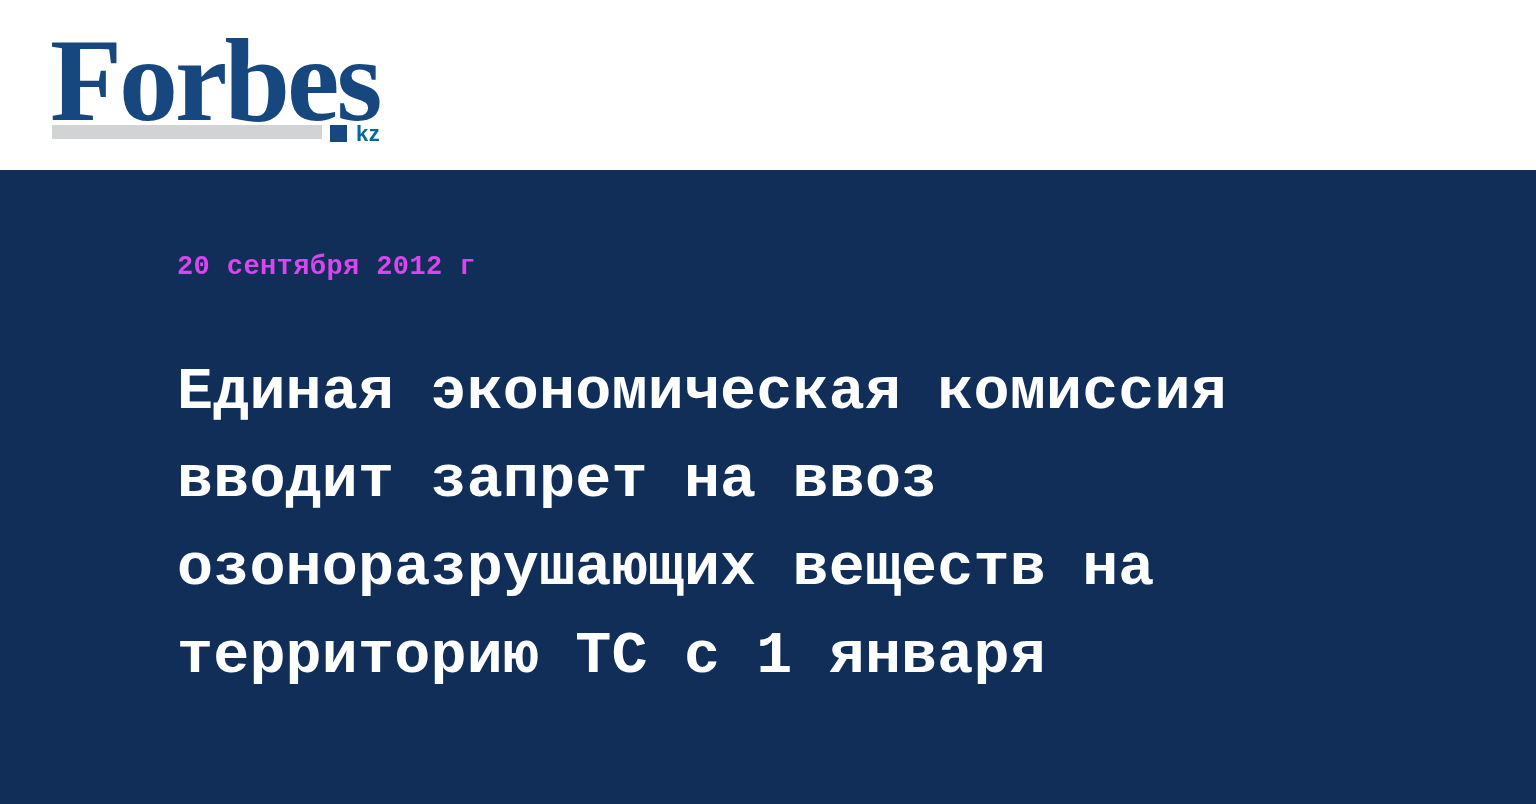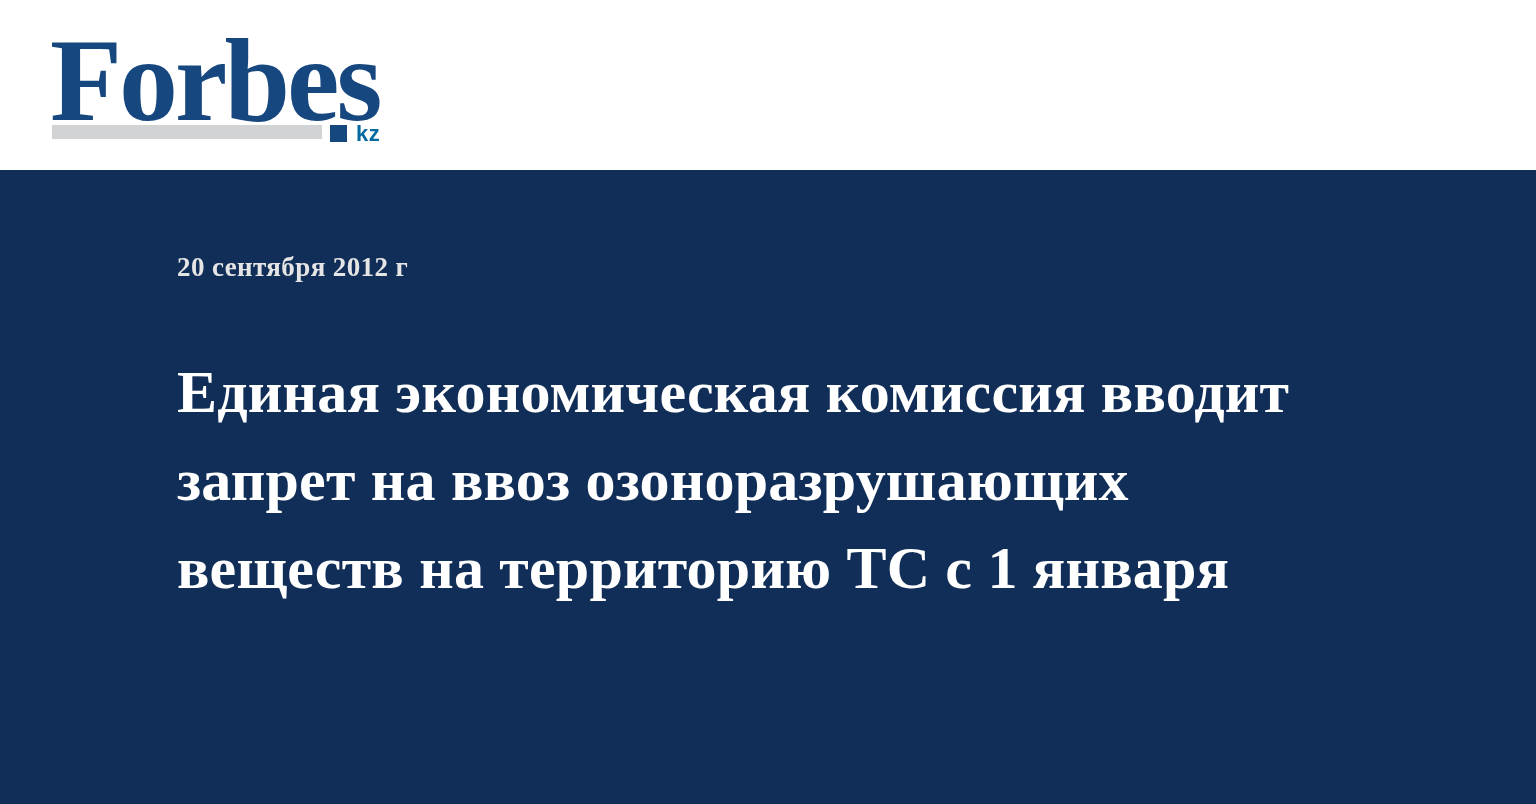--- a/index.html
+++ b/index.html
@@ -97,36 +97,36 @@
     position: absolute;
     left: 177px;
     top: 0;
     width: 1180px;
   }
 
   .article-date {
     position: absolute;
     left: 0;
     top: 82px;
-    font-family: Liberation Serif, serif;
+    font-family: Liberation Mono, monospace;
     font-weight: bold;
     font-size: 27px;
     line-height: 30px;
     letter-spacing: 0.4px;
-    color: #e5e5e5;
+    color: #d946ef;
     white-space: nowrap;
   }
 
   .article-title {
     position: absolute;
     left: 0;
     top: 178px;
     width: 1160px;
     margin: 0;
-    font-family: Liberation Serif, serif;
+    font-family: Liberation Mono, monospace;
     font-weight: bold;
     font-size: 60px;
     line-height: 88px;
     letter-spacing: 0.2px;
     color: #ffffff;
   }
 </style>
 </head>
 <body>
 

